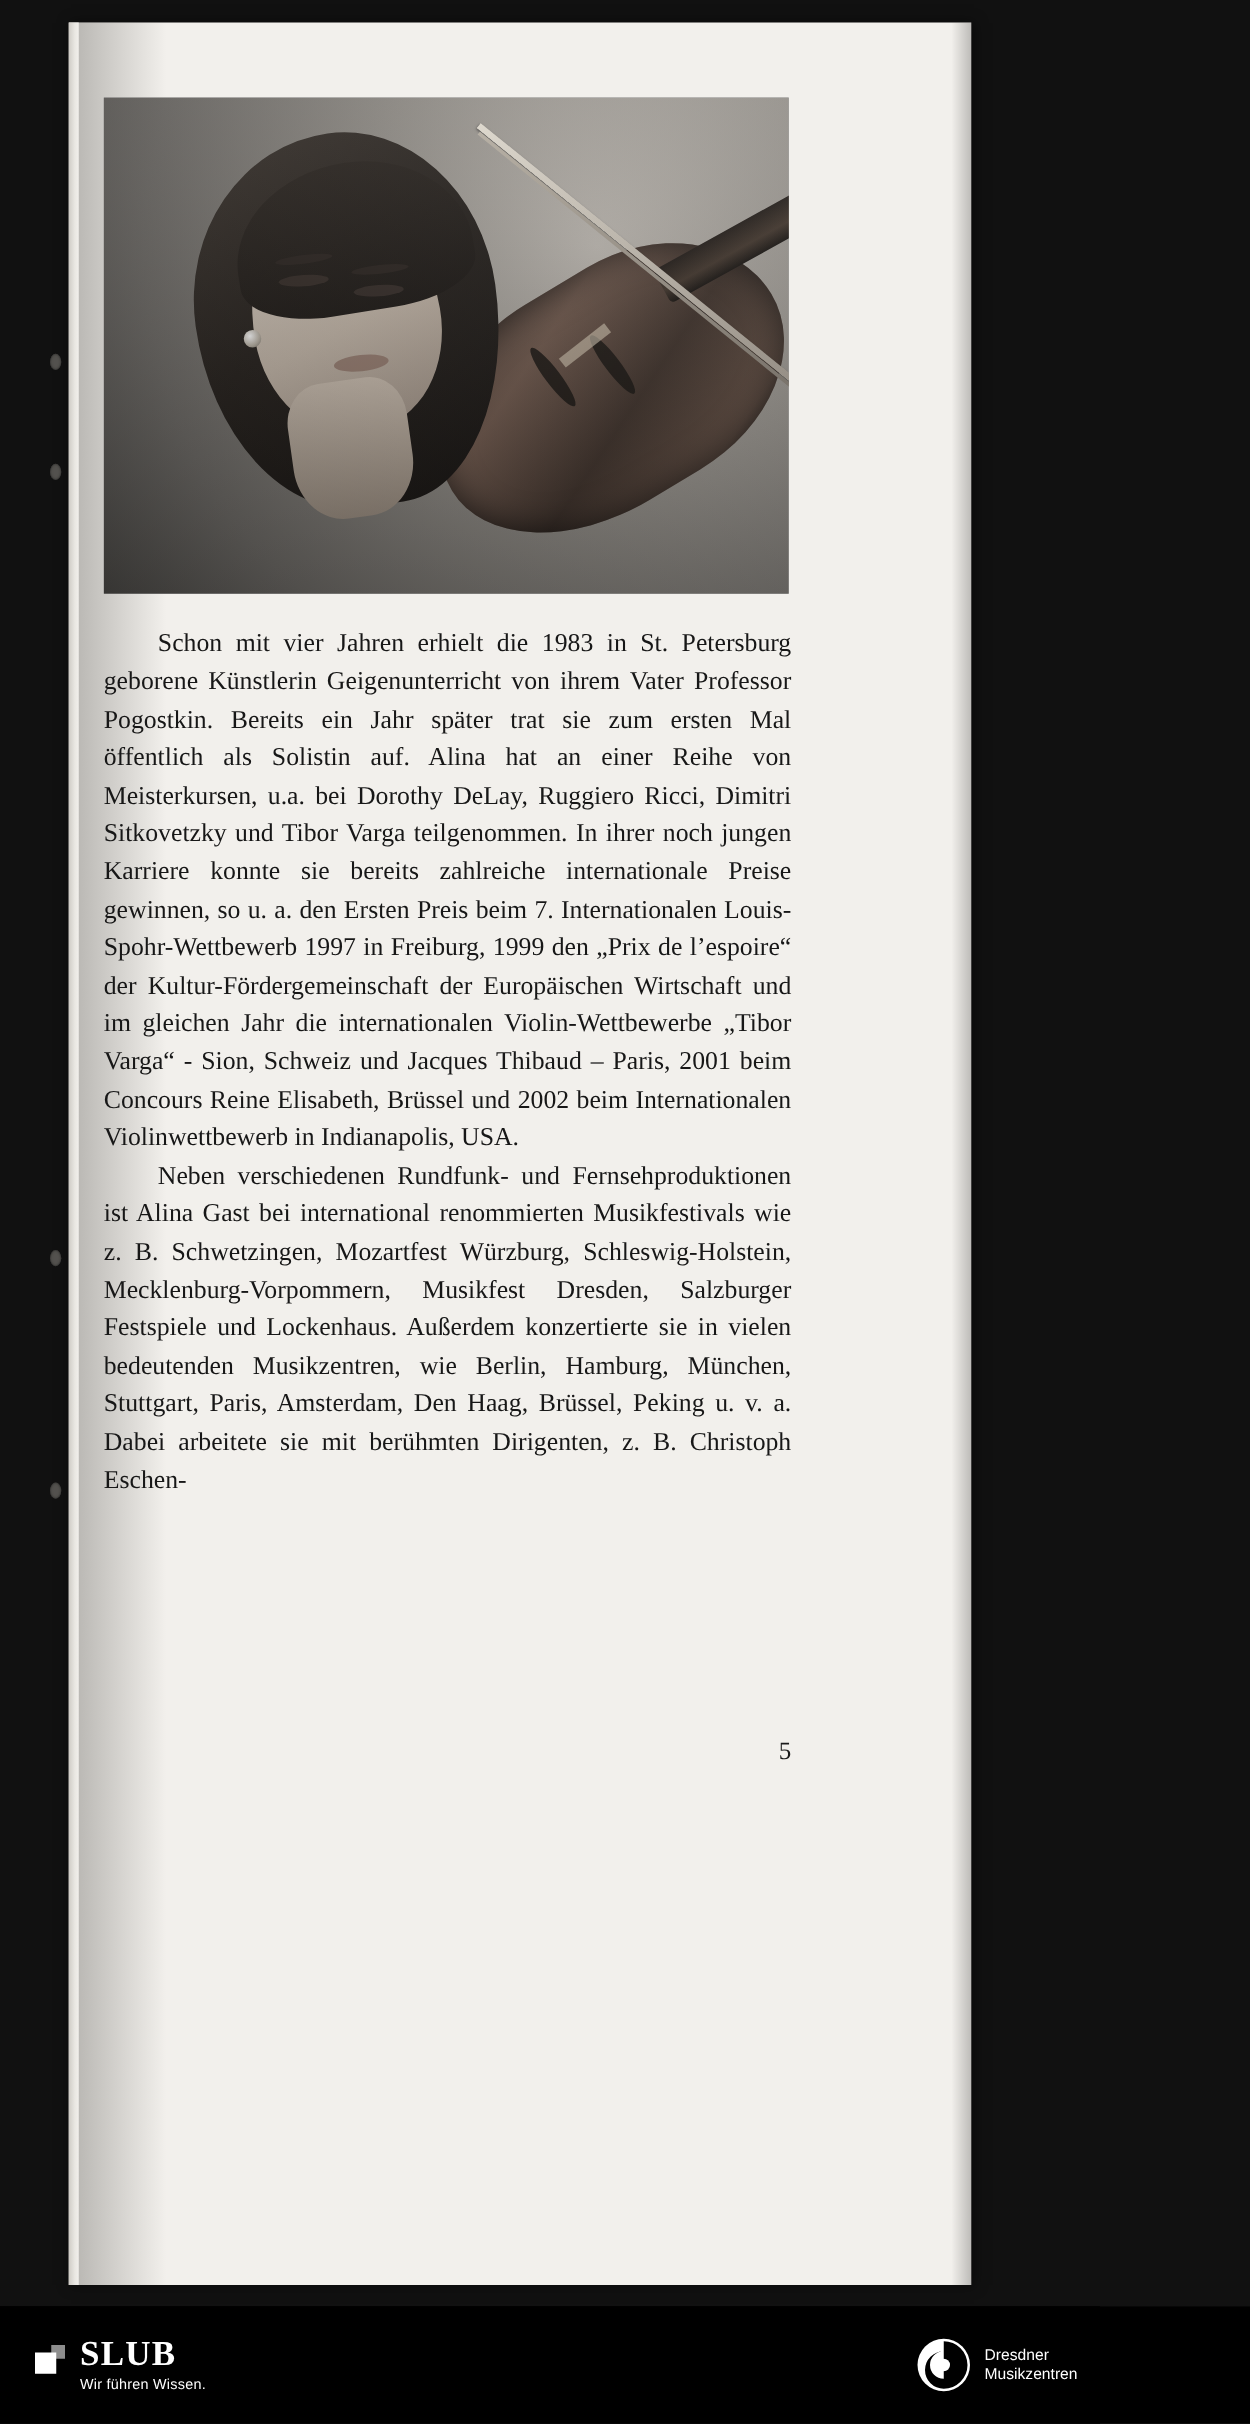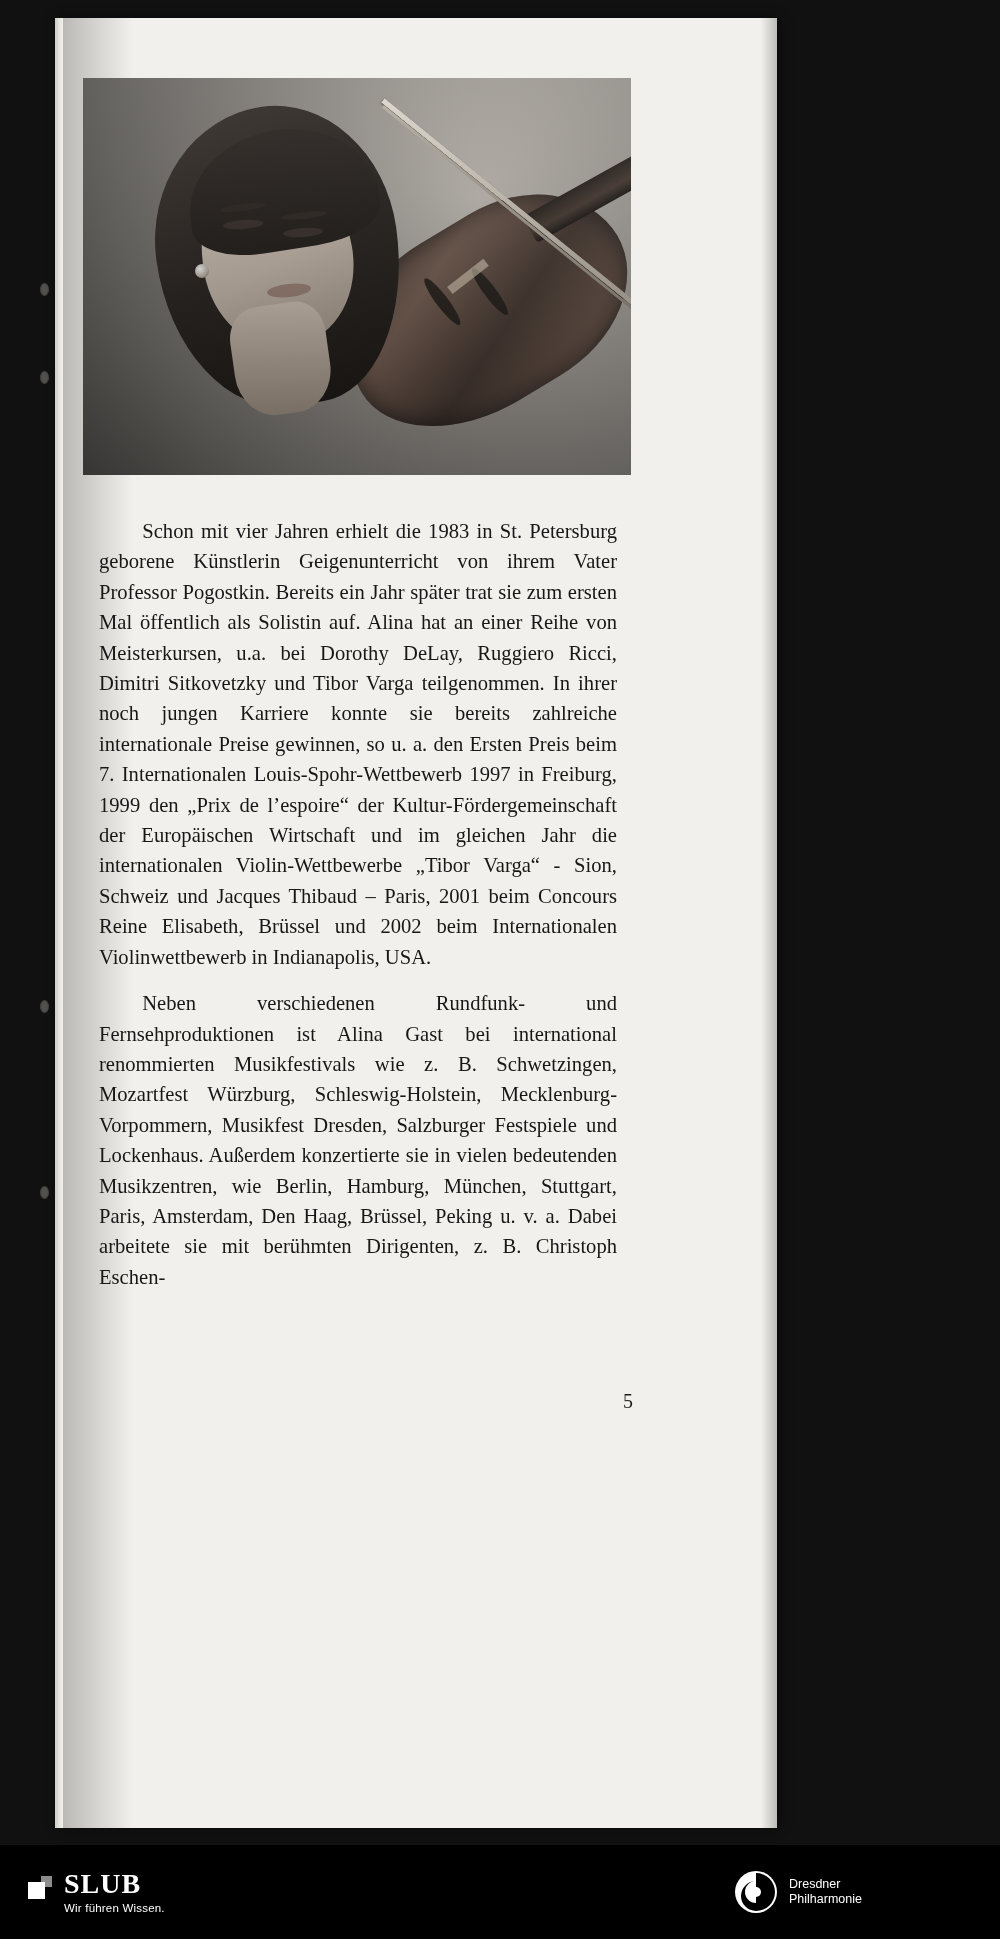--- a/index.html
+++ b/index.html
@@ -240,21 +240,21 @@
     position: absolute;
     left: 83px;
     top: 500px;
     width: 550px;
     color: #171717;
     font-size: 20.6px;
     line-height: 30.4px;
     text-align: justify;
   }
   .text-col p {
-    margin: 16px;
+    margin: 0;
     text-indent: 2.1em;
     hyphens: none;
   }
   .page-number {
     position: absolute;
     left: 83px;
     top: 1390px;
     width: 550px;
     text-align: right;
     font-size: 20px;
@@ -396,17 +396,17 @@
   <div class="dph">
     <div class="dph-mark">
       <svg width="44" height="44" viewBox="0 0 44 44" aria-hidden="true">
         <circle cx="22" cy="22" r="21" fill="#ffffff"></circle>
         <path d="M22 3 a19 19 0 0 1 0 38 a15 15 0 0 1 0 -30 a11 11 0 0 0 0 22" fill="#000000"></path>
         <circle cx="22" cy="22" r="5" fill="#ffffff"></circle>
       </svg>
     </div>
     <div class="dph-text">
       <div>Dresdner</div>
-      <div>Philharmonie</div>
+      <div>Musikzentren</div>
     </div>
   </div>
 
 </div>
 
 </body></html>

